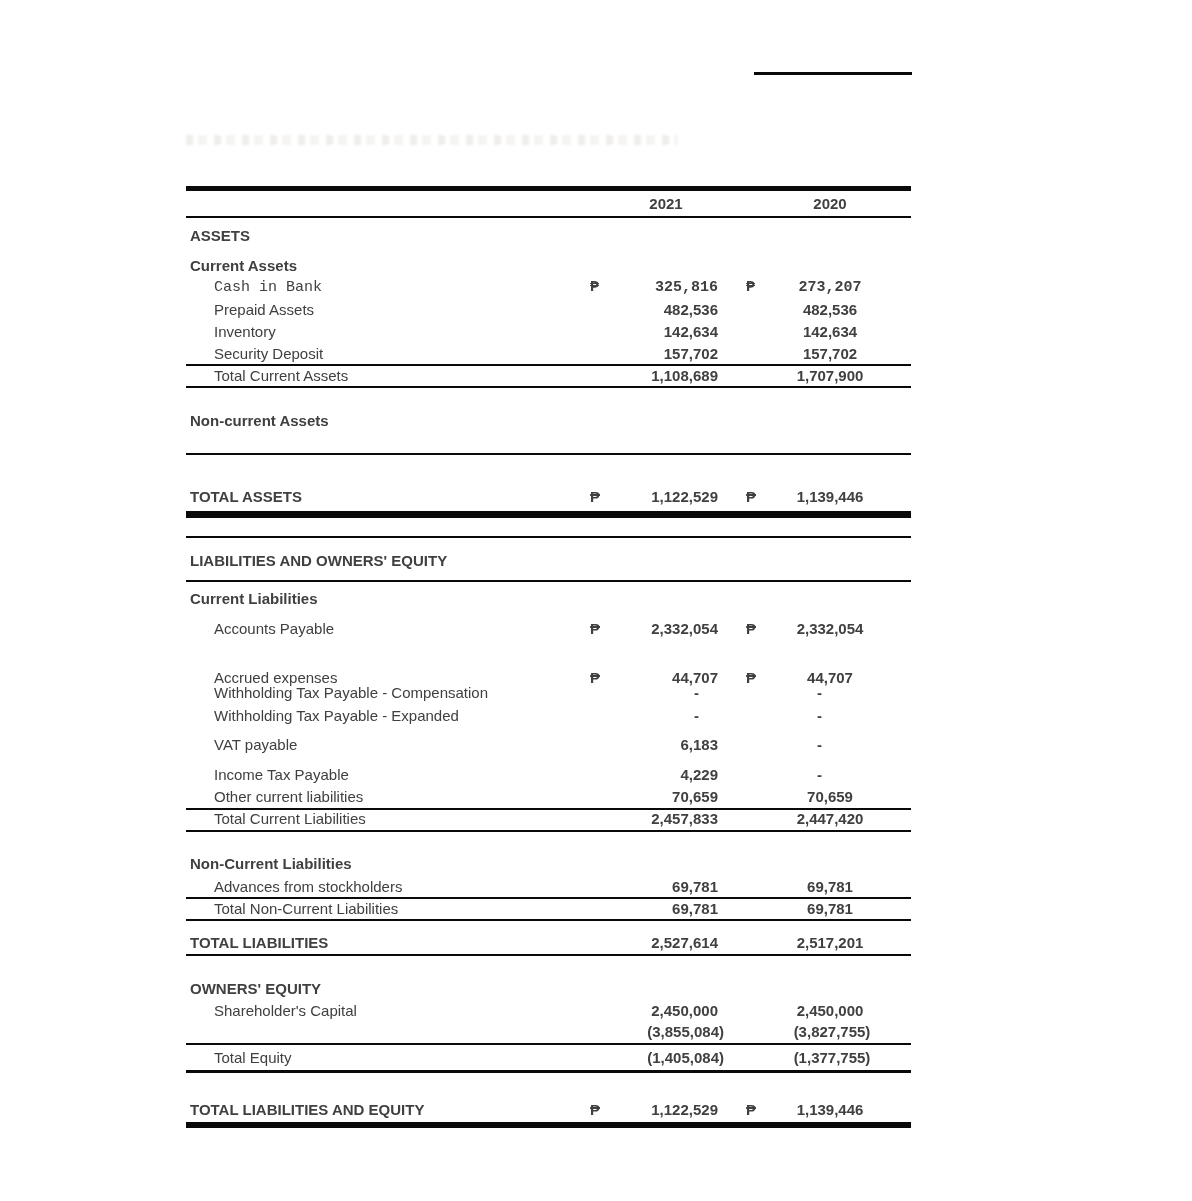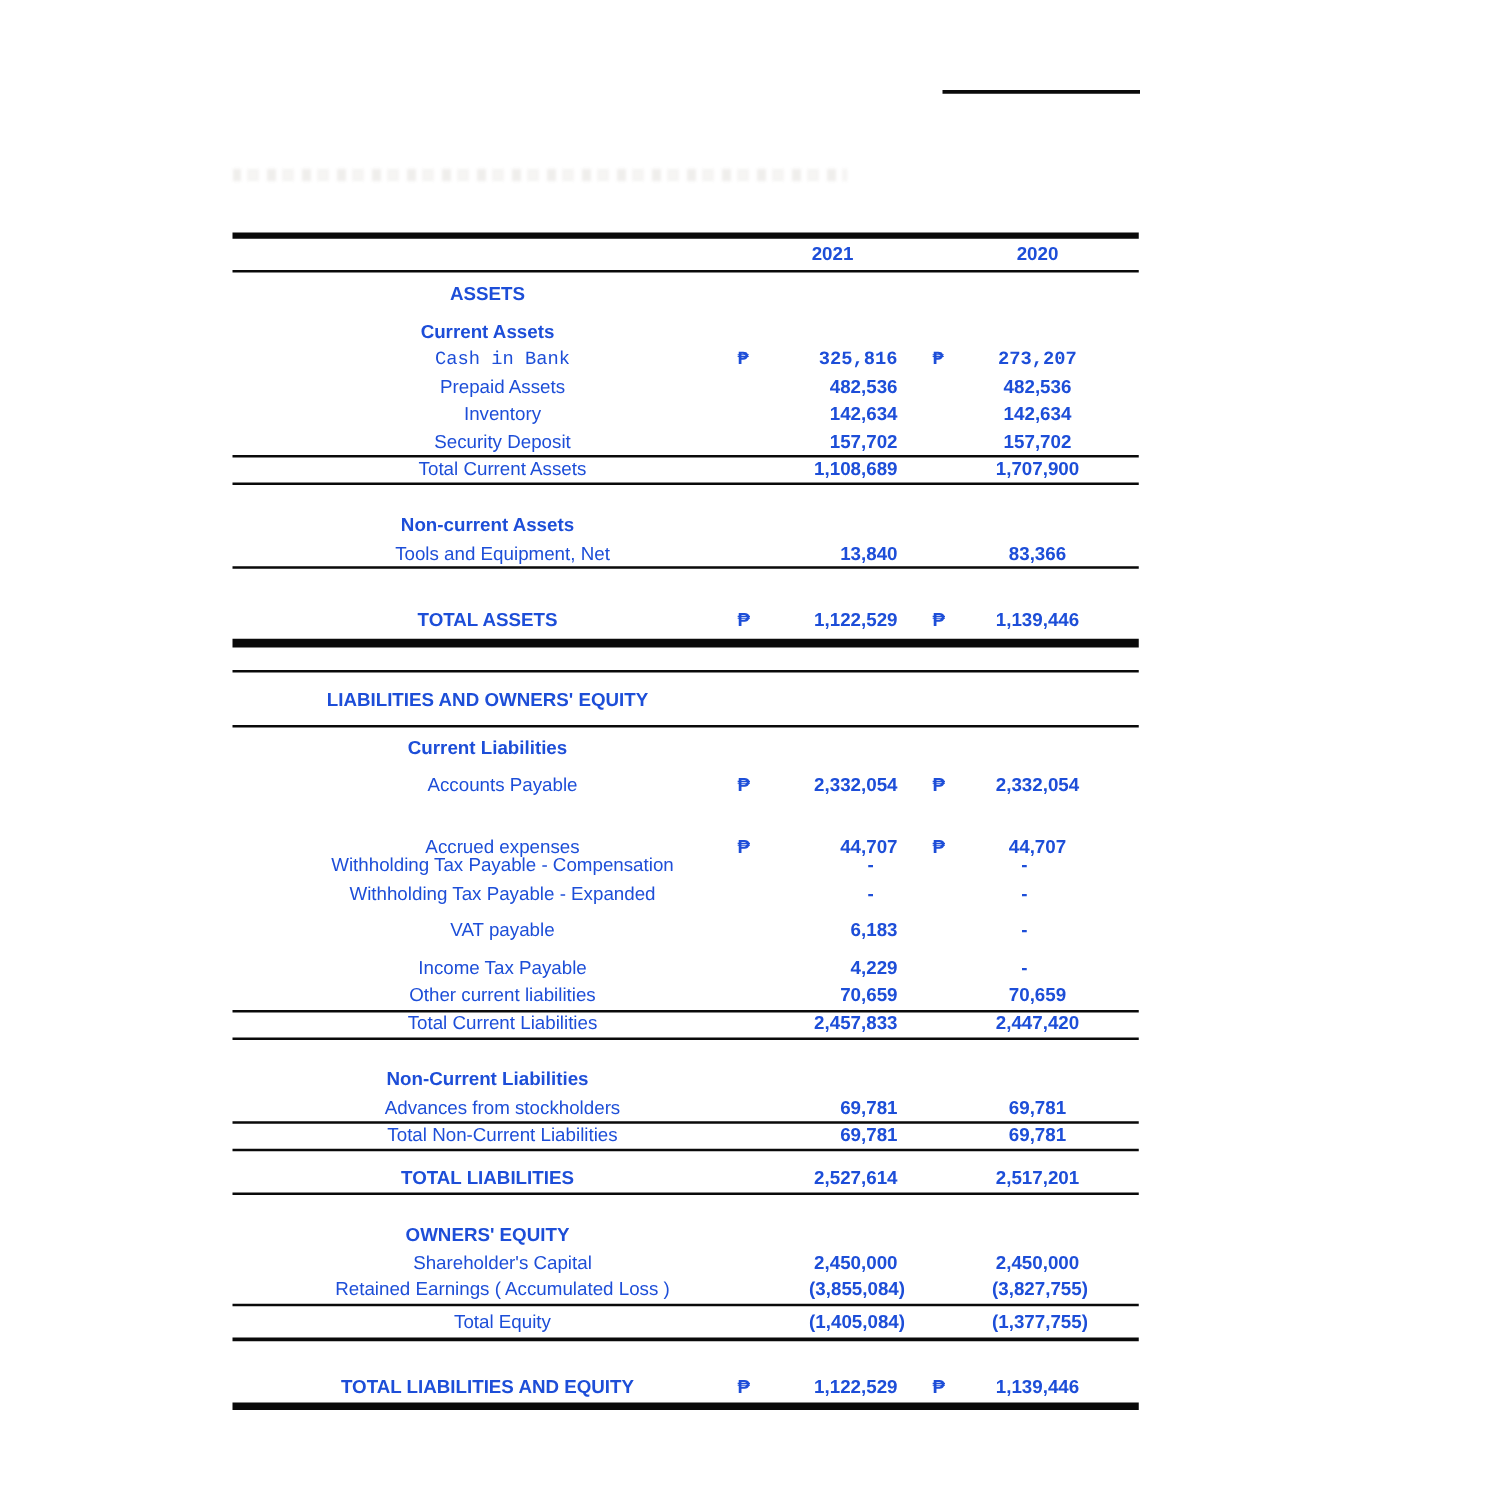--- a/index.html
+++ b/index.html
@@ -3,21 +3,21 @@
 <meta charset="utf-8">
 <style>
   * { margin: 0; padding: 0; box-sizing: border-box; }
   html, body { background: #ffffff; }
   .page {
     position: relative;
     width: 1013px;
     height: 1201px;
     background: #ffffff;
     font-family: "Liberation Sans", "DejaVu Sans", sans-serif;
-    color: #1d4ed8;
+    color: #404040;
     overflow: hidden;
   }
   
   .top-rule {
     position: absolute;
     left: 754px; top: 72px;
     width: 158px; height: 3px;
     background: #0a0a0a;
   }
   
@@ -47,21 +47,21 @@
   .row {
     position: absolute;
     left: 0; width: 725px; height: 18px;
     display: grid;
     grid-template-columns: 404px 24px 104px 28px 24px 120px 21px;
     align-items: center;
     font-size: 15px;
     line-height: 18px;
     white-space: nowrap;
   }
-  .cell-label          { grid-column: 1; padding-left: 28px; font-weight: 400; text-align: center; }
+  .cell-label          { grid-column: 1; padding-left: 28px; font-weight: 400; }
   .row.kind-section    .cell-label { padding-left: 4px; font-weight: 700; }
   .row.kind-grand      .cell-label { padding-left: 4px; font-weight: 700; }
   .row.kind-total-bold .cell-label { padding-left: 28px; font-weight: 400; }
   .cell-p1 { grid-column: 2; font-weight: 700; text-align: left; }
   .cell-v1 { grid-column: 3; font-weight: 700; text-align: right; }
   .cell-p2 { grid-column: 5; font-weight: 700; text-align: left; }
   .cell-v2 { grid-column: 6; font-weight: 700; text-align: center; }
   .row.kind-year .cell-v1, .row.kind-year .cell-v2 { text-align: center; }
   .cell-v1.dash { padding-right: 19px; }
   .cell-v2.dash { padding-right: 21px; }
@@ -147,27 +147,20 @@
         <span class="cell-p2"></span>
         <span class="cell-v2">1,707,900</span>
       </div>
       <div class="row kind-section" style="top: 232px;">
         <span class="cell-label">Non-current Assets</span>
         <span class="cell-p1"></span>
         <span class="cell-v1"></span>
         <span class="cell-p2"></span>
         <span class="cell-v2"></span>
       </div>
-      <div class="row kind-item" style="top: 255px;">
-        <span class="cell-label">Tools and Equipment, Net</span>
-        <span class="cell-p1"></span>
-        <span class="cell-v1">13,840</span>
-        <span class="cell-p2"></span>
-        <span class="cell-v2">83,366</span>
-      </div>
       <div class="row kind-grand" style="top: 308px;">
         <span class="cell-label">TOTAL ASSETS</span>
         <span class="cell-p1">₱</span>
         <span class="cell-v1">1,122,529</span>
         <span class="cell-p2">₱</span>
         <span class="cell-v2">1,139,446</span>
       </div>
       <div class="row kind-section" style="top: 372px;">
         <span class="cell-label">LIABILITIES AND OWNERS' EQUITY</span>
         <span class="cell-p1"></span>
@@ -274,21 +267,20 @@
         <span class="cell-v2"></span>
       </div>
       <div class="row kind-item" style="top: 822px;">
         <span class="cell-label">Shareholder's Capital</span>
         <span class="cell-p1"></span>
         <span class="cell-v1">2,450,000</span>
         <span class="cell-p2"></span>
         <span class="cell-v2">2,450,000</span>
       </div>
       <div class="row kind-item" style="top: 843px;">
-        <span class="cell-label">Retained Earnings ( Accumulated Loss )</span>
         <span class="cell-p1"></span>
         <span class="cell-v1 neg">(3,855,084)</span>
         <span class="cell-p2"></span>
         <span class="cell-v2 neg">(3,827,755)</span>
       </div>
       <div class="row kind-total-bold" style="top: 869px;">
         <span class="cell-label">Total Equity</span>
         <span class="cell-p1"></span>
         <span class="cell-v1 neg">(1,405,084)</span>
         <span class="cell-p2"></span>

